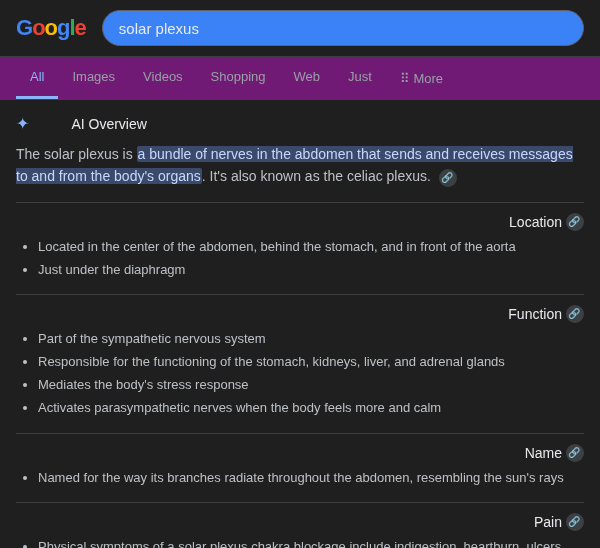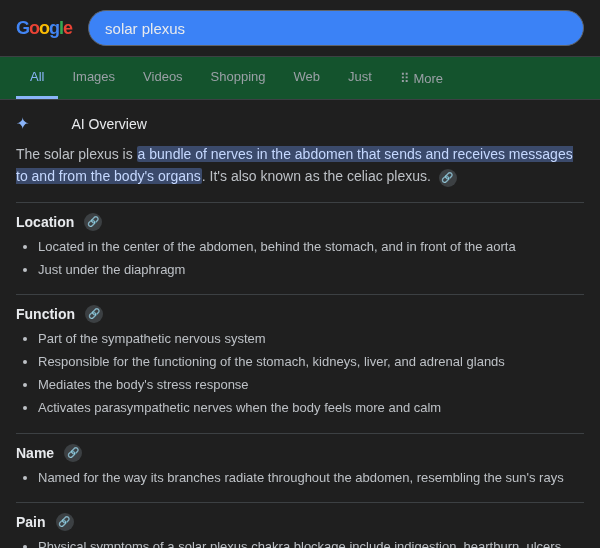--- a/index.html
+++ b/index.html
@@ -16,21 +16,21 @@
     
     .header {
       background-color: #1f1f1f;
       padding: 10px 16px;
       display: flex;
       align-items: center;
       gap: 16px;
       border-bottom: 1px solid #3c4043;
     }
     .google-logo {
-      font-size: 18px;
+      font-size: 22px;
       font-weight: bold;
       letter-spacing: -1px;
       white-space: nowrap;
     }
     .google-logo .g-blue { color: #4285f4; }
     .google-logo .g-red { color: #ea4335; }
     .google-logo .g-yellow { color: #fbbc04; }
     .google-logo .g-green { color: #34a853; }
 
     .search-bar {
@@ -44,21 +44,21 @@
       outline: none;
       height: 36px;
     }
 
     
     .nav-tabs {
       display: flex;
       align-items: center;
       padding: 0 16px;
       border-bottom: 1px solid #3c4043;
-      background-color: #14532d;
+      background-color: #701a75;
       gap: 0;
     }
     .nav-tab {
       padding: 12px 14px;
       font-size: 13px;
       color: #9aa0a6;
       cursor: pointer;
       border-bottom: 3px solid transparent;
       white-space: nowrap;
     }
@@ -126,26 +126,26 @@
       margin-left: 4px;
       cursor: pointer;
     }
 
     
     .section {
       margin-bottom: 14px;
     }
     .section-title {
       font-size: 14px;
-      font-weight: bold;
+      font-weight: normal;
       color: #e8eaed;
       margin-bottom: 6px;
       display: flex;
       align-items: center;
-      gap: 6px;
+      justify-content: flex-end;
     }
     .section-list {
       list-style: disc;
       padding-left: 22px;
     }
     .section-list li {
       font-size: 13px;
       color: #bdc1c6;
       line-height: 1.6;
       margin-bottom: 2px;

